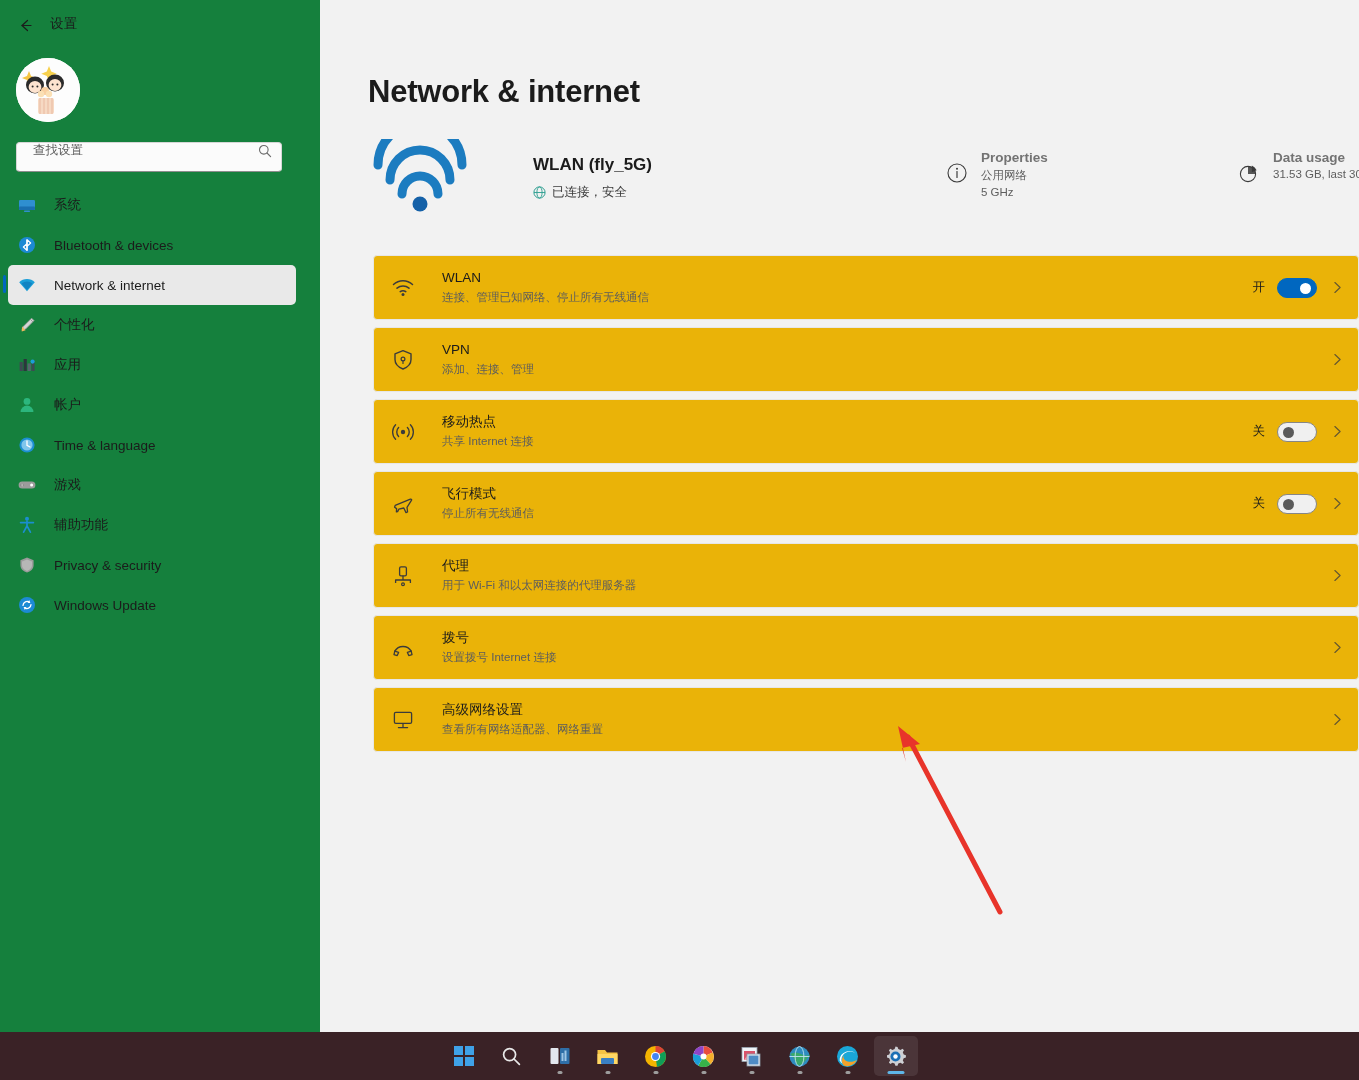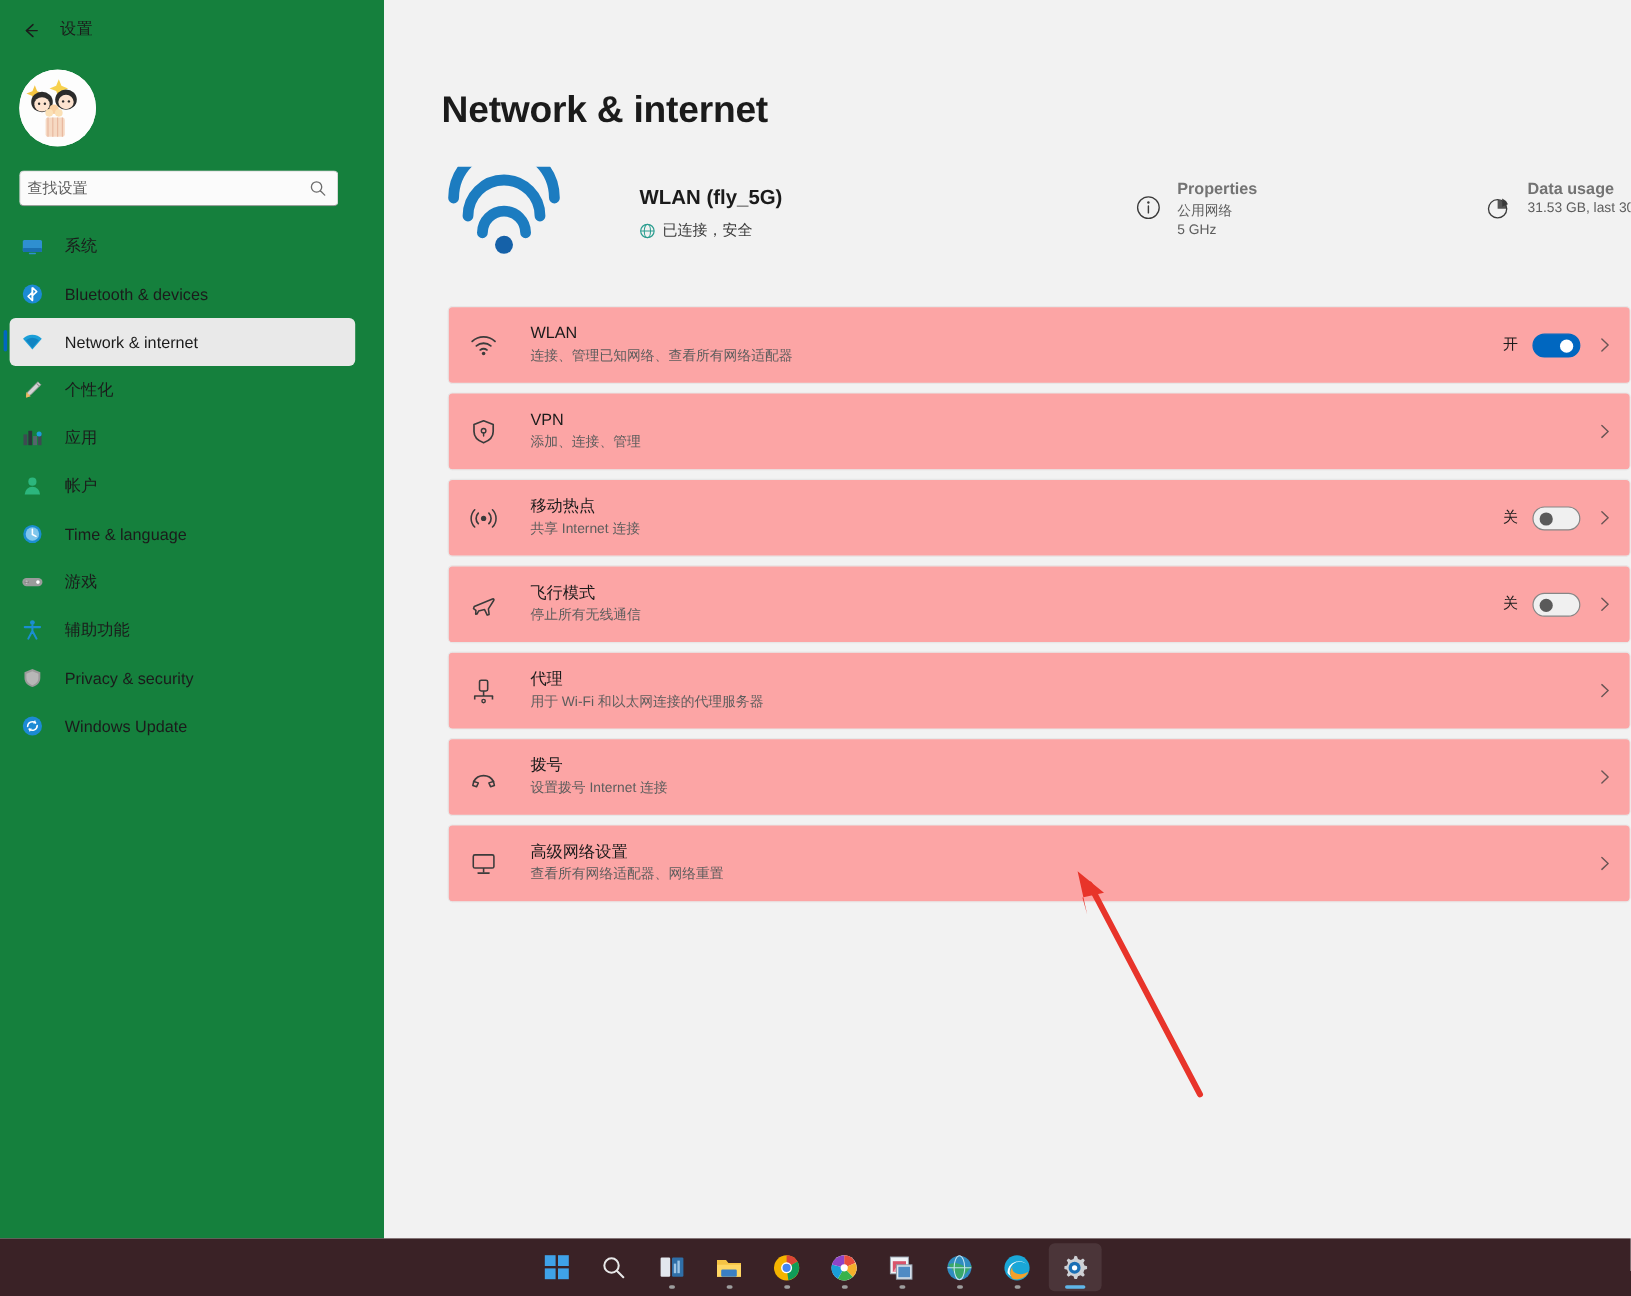--- a/index.html
+++ b/index.html
@@ -36,22 +36,22 @@
 
   #searchwrap {
     position: absolute; left: 16px; top: 142px; width: 266px; height: 30px;
   }
   #searchbox {
     width: 100%; height: 100%;
     background: #fbfbfb;
     border: 1px solid #d6d6d6;
     border-bottom: 1px solid #8d8d8d;
     border-radius: 4px;
-    display: flex; align-items: center;
-    padding: 0 8px 0 6px;
+    display: flex; align-items: flex-start;
+    padding: 0 8px 0 16px;
   }
   #searchbox input {
     flex: 1; border: none; outline: none; background: transparent;
     font-family: inherit; font-size: 12.5px; color: #1b1b1b;
   }
   #searchbox input::placeholder { color: #5d5d5d; }
   #searchicon { width: 16px; height: 16px; flex: 0 0 16px; opacity: .75; }
 
   #navlist { position: absolute; left: 0; top: 185px; width: 310px; }
   .navitem {
@@ -101,21 +101,21 @@
   }
   #heroprops { left: 578px; }
   #herodata  { left: 870px; }
   .herolink .hl-icon { width: 22px; height: 22px; flex: 0 0 22px; margin-top: 12px; }
   .herolink .hl-title { font-size: 13.5px; font-weight: bold; color: #737373; }
   .herolink .hl-sub   { font-size: 11.5px; color: #5d5d5d; margin-top: 3px; white-space: nowrap; }
 
   
   #cardlist { position: absolute; left: 53px; top: 255px; width: 986px; }
   .card {
-    background: #fca5a5;
+    background: #eab308;
     border: 1px solid #e7e7e7;
     border-radius: 4px;
     height: 65px;
     margin-bottom: 7px;
     display: flex; align-items: center;
     padding-left: 16px; padding-right: 14px;
     cursor: pointer;
   }
   .card-icon {
     width: 26px; height: 26px; flex: 0 0 26px; margin-right: 26px;
@@ -396,21 +396,21 @@
         <span class="card-icon">
           <svg width="24" height="24" viewBox="0 0 24 24">
             <path d="M2.5 8.5 A14 14 0 0 1 21.5 8.5" fill="none" stroke="#3b3b3b" stroke-width="1.5" stroke-linecap="round"></path>
             <path d="M6 12.2 A9.4 9.4 0 0 1 18 12.2" fill="none" stroke="#3b3b3b" stroke-width="1.5" stroke-linecap="round"></path>
             <path d="M9.2 15.6 A5 5 0 0 1 14.8 15.6" fill="none" stroke="#3b3b3b" stroke-width="1.5" stroke-linecap="round"></path>
             <circle cx="12" cy="18.6" r="1.5" fill="#3b3b3b"></circle>
           </svg>
         </span>
         <div class="card-text">
           <div class="card-title">WLAN</div>
-          <div class="card-sub">连接、管理已知网络、查看所有网络适配器</div>
+          <div class="card-sub">连接、管理已知网络、停止所有无线通信</div>
         </div>
         <div class="card-right">
           <span class="toggle-state">开</span>
           <div class="toggle on">
               <span class="knob"></span>
             </div>
           <svg class="card-chev" viewBox="0 0 12 12">
             <path d="M3.6 1.4 L8.4 6 L3.6 10.6" fill="none" stroke="#3b3b3b" stroke-width="1.1" stroke-linecap="round" stroke-linejoin="round"></path>
           </svg>
         </div>

